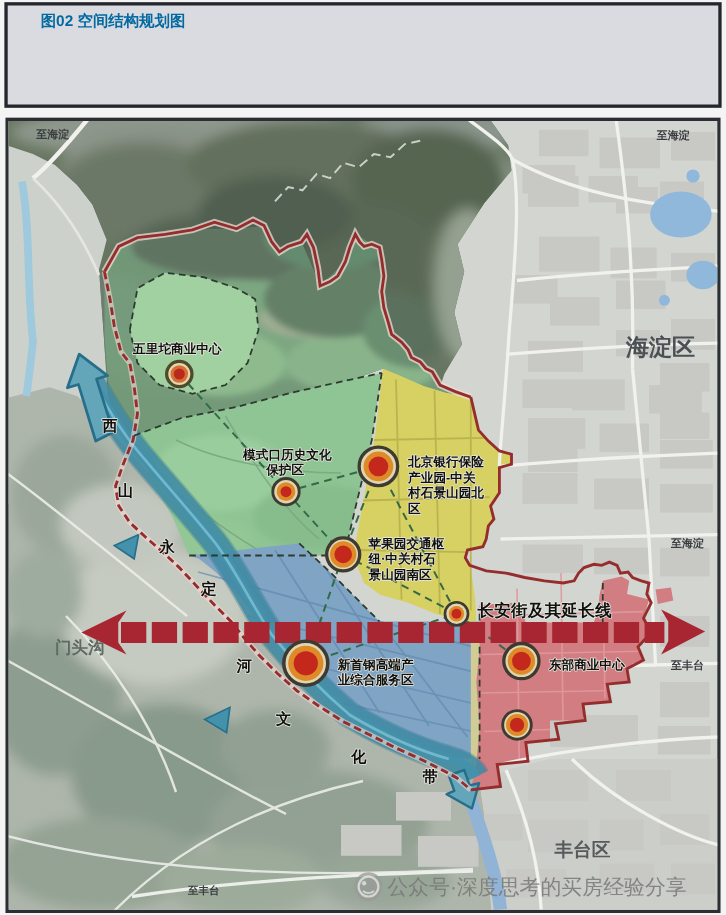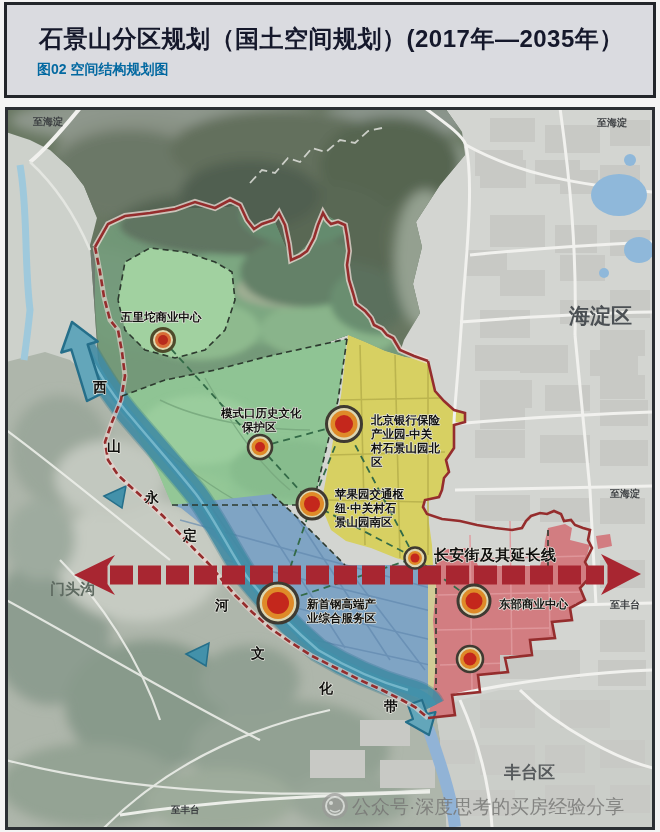--- a/index.html
+++ b/index.html
@@ -12,21 +12,20 @@
   #hdr h2{margin:6px 0 0 30px;font-size:14px;color:#0369a1;font-weight:bold;}
   #map{position:absolute;left:5px;top:107px;width:650px;height:723px;
        border:3px solid #2b2f33;box-sizing:border-box;background:#d5d6d2;}
   svg{display:block;filter:saturate(0.92);}
 </style>
 </head>
 <body>
 
 <div id="hdr">
 
-  <h1>石景山分区规划（国土空间规划）(2017年—2035年）</h1>
 
   <h2>图02  空间结构规划图</h2>
 </div>
 
 <div id="map">
 <svg width="644" height="717" viewBox="8 110 644 717">
 <defs>
   <filter id="soft" x="-30%" y="-30%" width="160%" height="160%">
     <feGaussianBlur stdDeviation="6"></feGaussianBlur>
   </filter>

